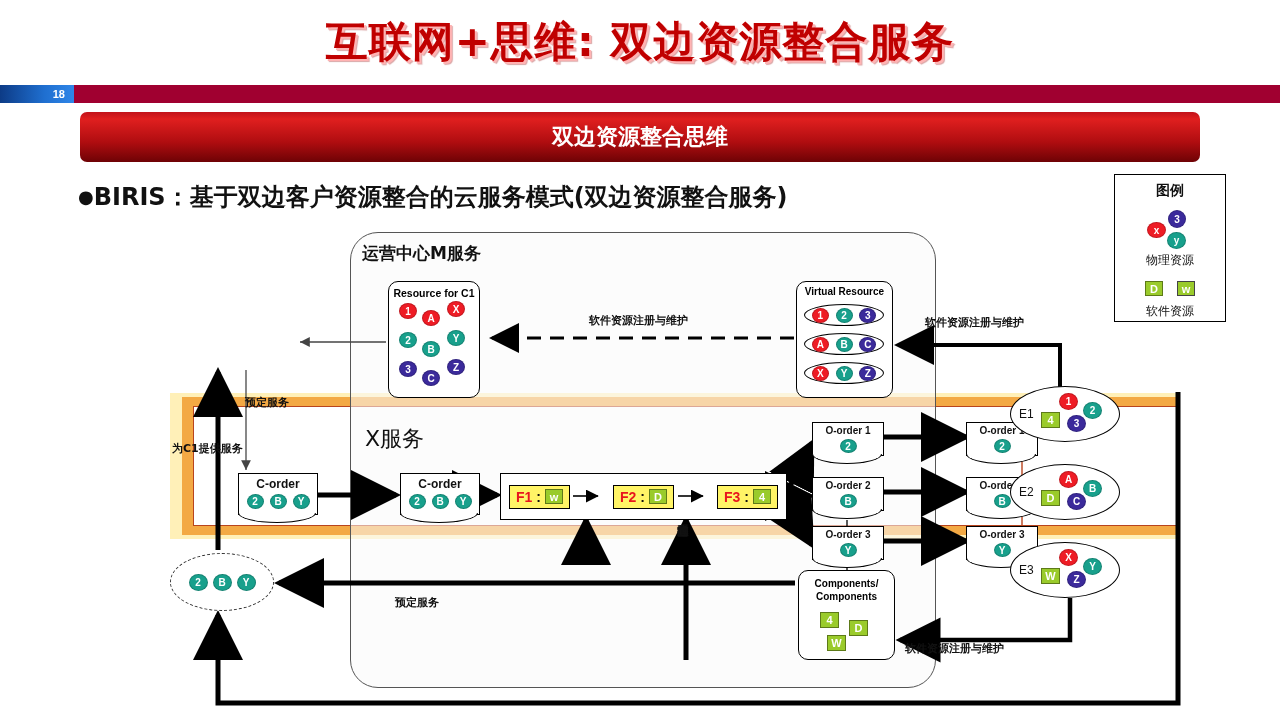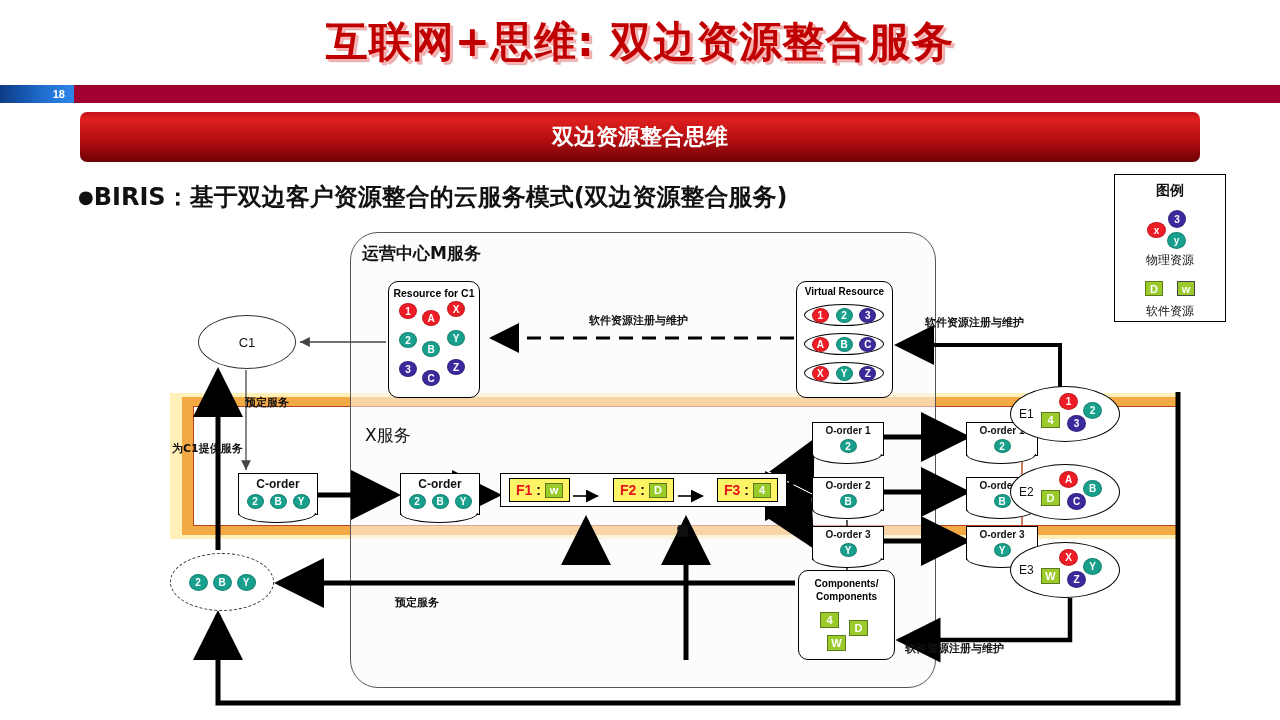--- a/index.html
+++ b/index.html
@@ -126,21 +126,21 @@
   .doc .t{ text-align:center; font-weight:bold; color:#111; }
   .doc .chips{ display:flex; justify-content:center; gap:6px; margin-top:3px;}
   .doc-fold{
     position:absolute; left:-1.5px; bottom:-9px; width:100%; height:10px;
     border:1.5px solid #000; border-top:none; background:#fff;
     border-radius:0 0 50% 50%/0 0 100% 100%;
   }
 
   
   #fchain{
-    position:absolute; left:500px; top:473px; width:287px; height:34px;
+    position:absolute; left:500px; top:473px; width:287px; height:47px;
     border:1.5px solid #000; background:#fff;
     display:flex; align-items:center; justify-content:space-between; padding:0 8px;
   }
   .fbox{
     background:#FFF466; border:1.3px solid #000; padding:3px 6px;
     display:flex; align-items:center; gap:4px;
     font-size:14px; font-weight:bold; color:#E8151E;
   }
   .fbox .colon{ color:#111; font-weight:bold; }
 
@@ -273,21 +273,20 @@
       <span class="circ c-teal" style="width:17px;height:15px;">B</span>
       <span class="circ c-purple" style="width:17px;height:15px;">C</span>
     </div>
     <div class="vrow" style="left:7px;top:80px;">
       <span class="circ c-red" style="width:17px;height:15px;">X</span>
       <span class="circ c-teal" style="width:17px;height:15px;">Y</span>
       <span class="circ c-purple" style="width:17px;height:15px;">Z</span>
     </div>
   </div>
 
-  <div id="c1-ell">C1</div>
 
   <div id="dash-ell">
     <span class="circ c-teal" style="width:19px;height:17px;">2</span>
     <span class="circ c-teal" style="width:19px;height:17px;">B</span>
     <span class="circ c-teal" style="width:19px;height:17px;">Y</span>
   </div>
 
   <div class="doc" style="left:238px;top:473px;width:80px;height:42px;">
     <div class="t" style="font-size:12px;margin-top:3px;">C-order</div>
     <div class="chips">
@@ -405,17 +404,17 @@
     <span class="circ c-teal" style="position:absolute;left:72px;top:15px;width:19px;height:17px;">Y</span>
     <span class="circ c-purple" style="position:absolute;left:56px;top:28px;width:19px;height:17px;">Z</span>
     <span class="sq" style="position:absolute;left:30px;top:25px;width:19px;height:16px;">W</span>
   </div>
 
   <div class="lbl cn" style="left:589px;top:313px;">软件资源注册与维护</div>
   <div class="lbl cn" style="left:925px;top:315px;">软件资源注册与维护</div>
   <div class="lbl cn" style="left:905px;top:641px;">软件资源注册与维护</div>
   <div class="lbl cn" style="left:245px;top:395px;">预定服务</div>
   <div class="lbl cn" style="left:172px;top:441px;">为C1提供服务</div>
-  <div class="lbl cn" style="left:365px;top:424px;font-size:17px;font-weight:normal;">X服务</div>
+  <div class="lbl cn" style="left:365px;top:424px;font-size:22px;font-weight:normal;">X服务</div>
   <div class="lbl cn" style="left:395px;top:595px;">预定服务</div>
   <div class="vtext cn" style="left:676px;top:516px;">支撑动态构建业务过程</div>
 
 </div>
 
 </body></html>

